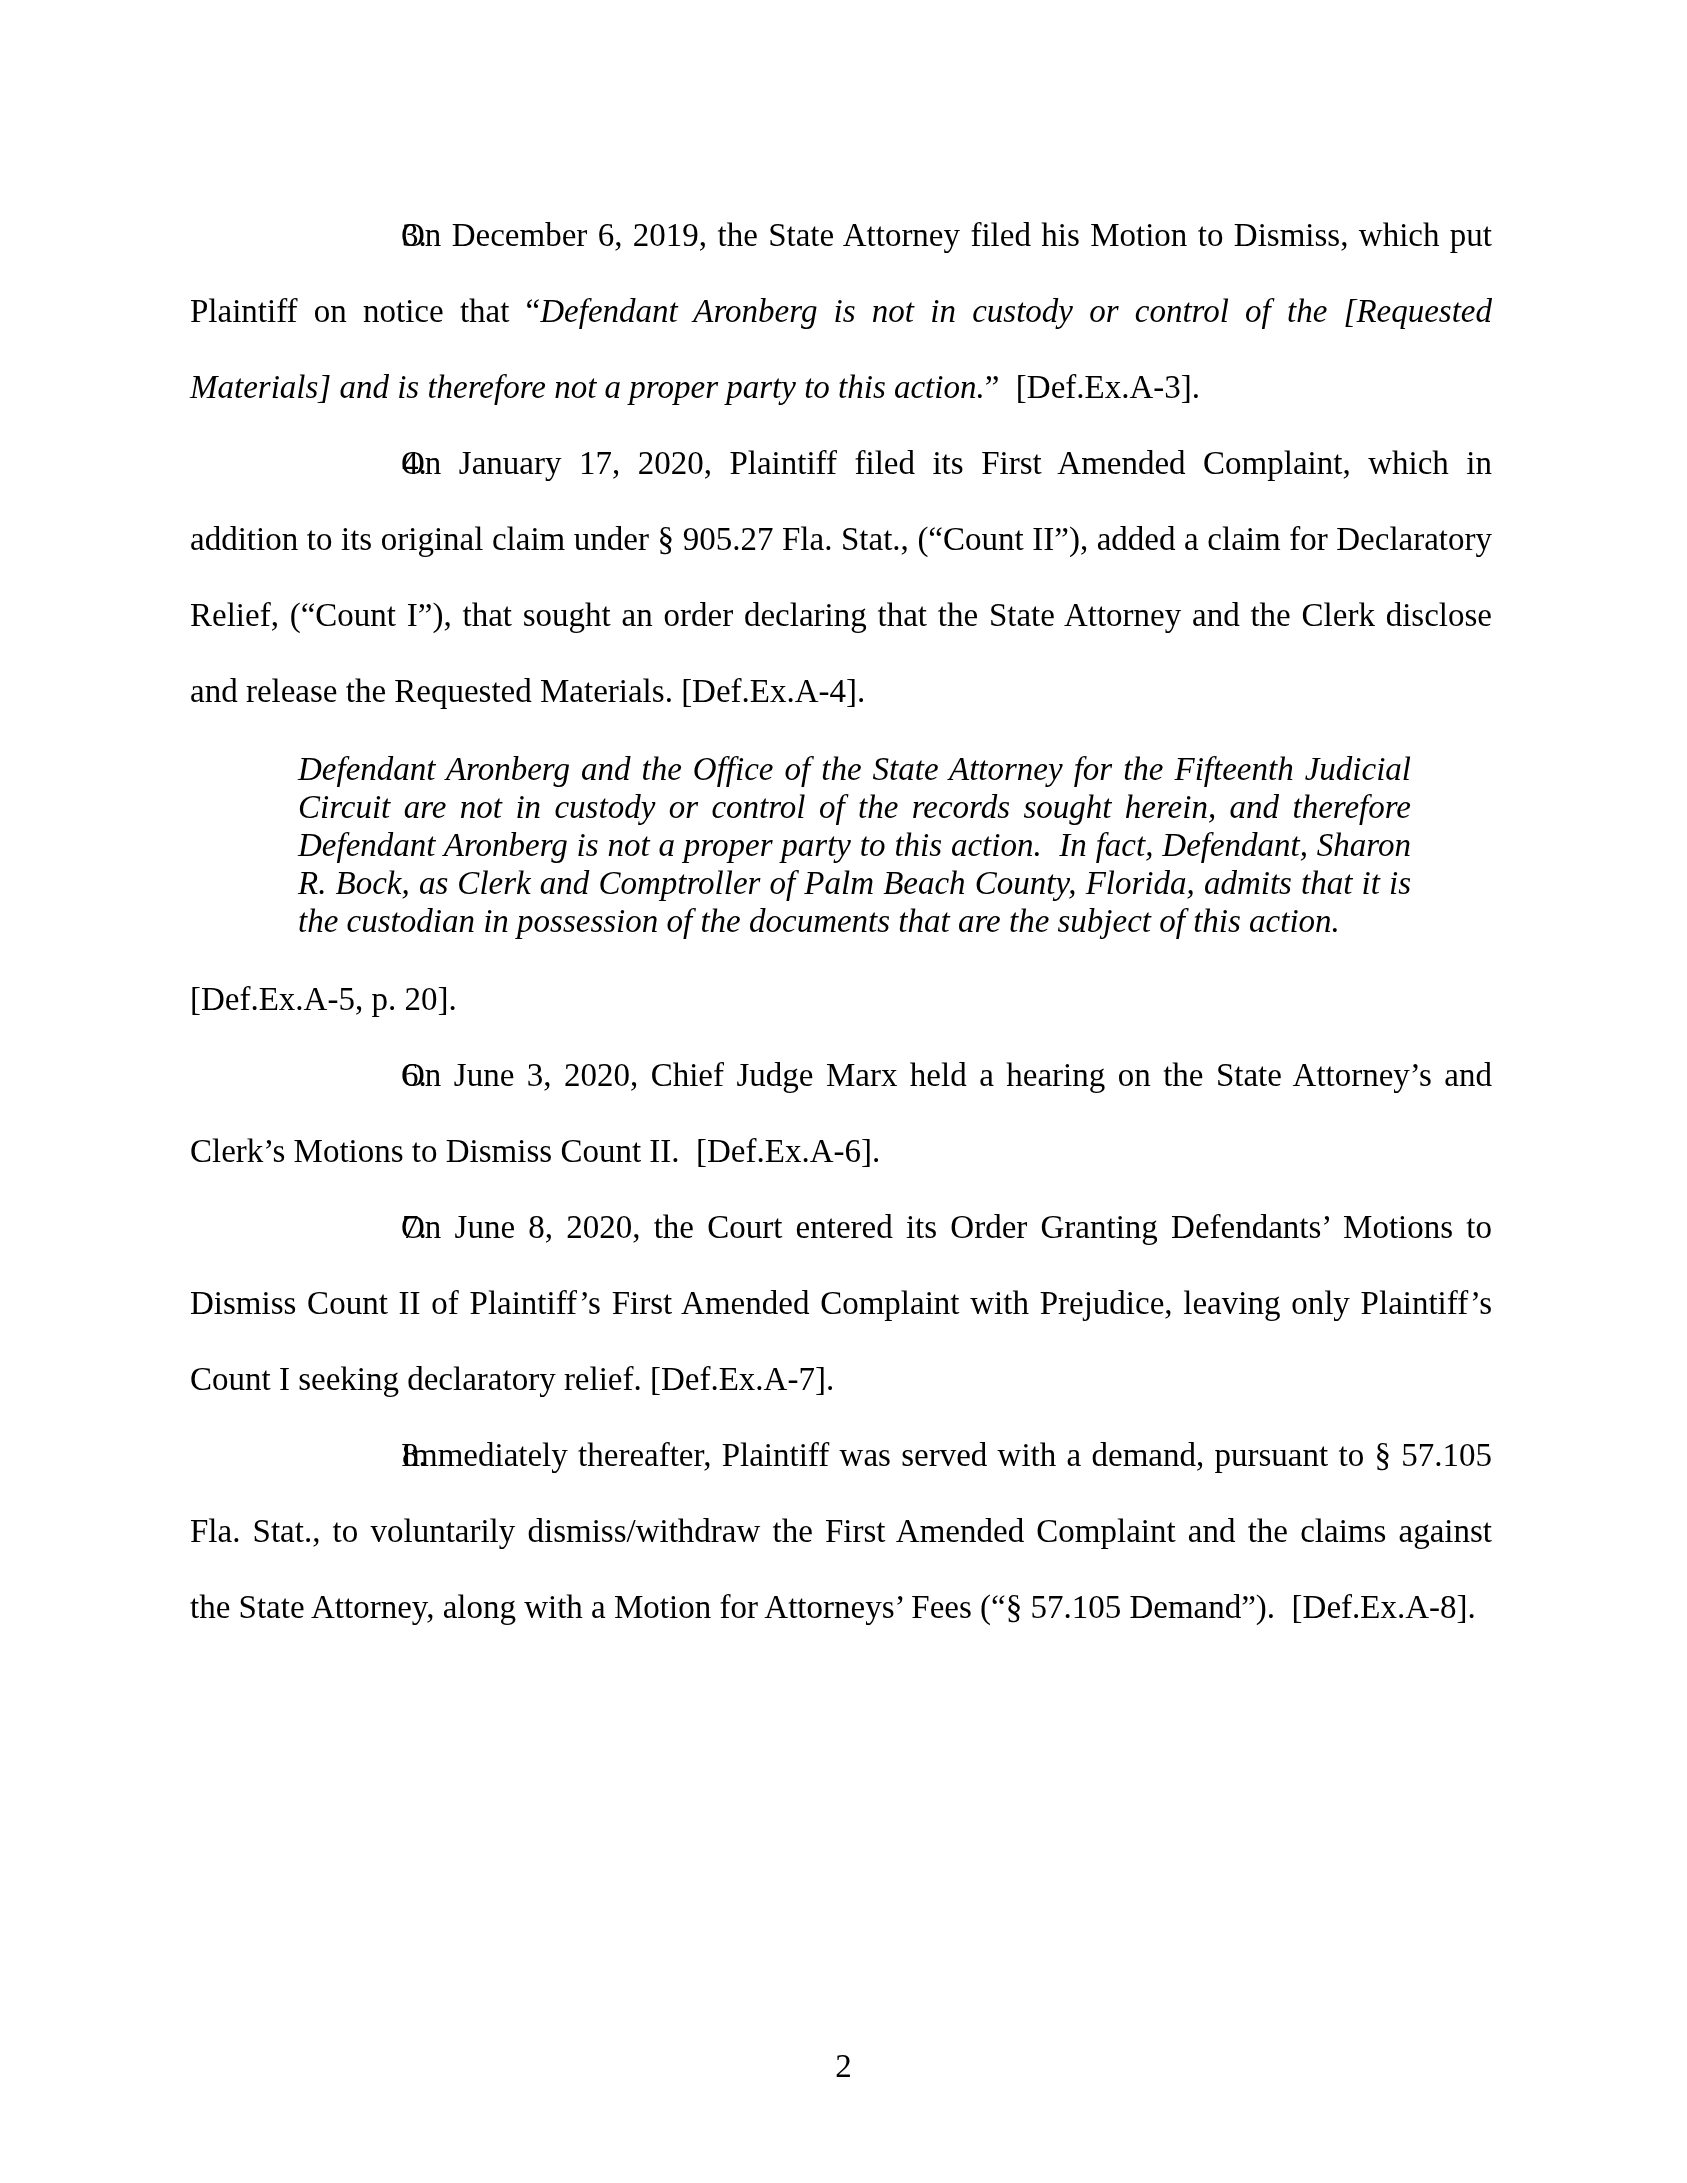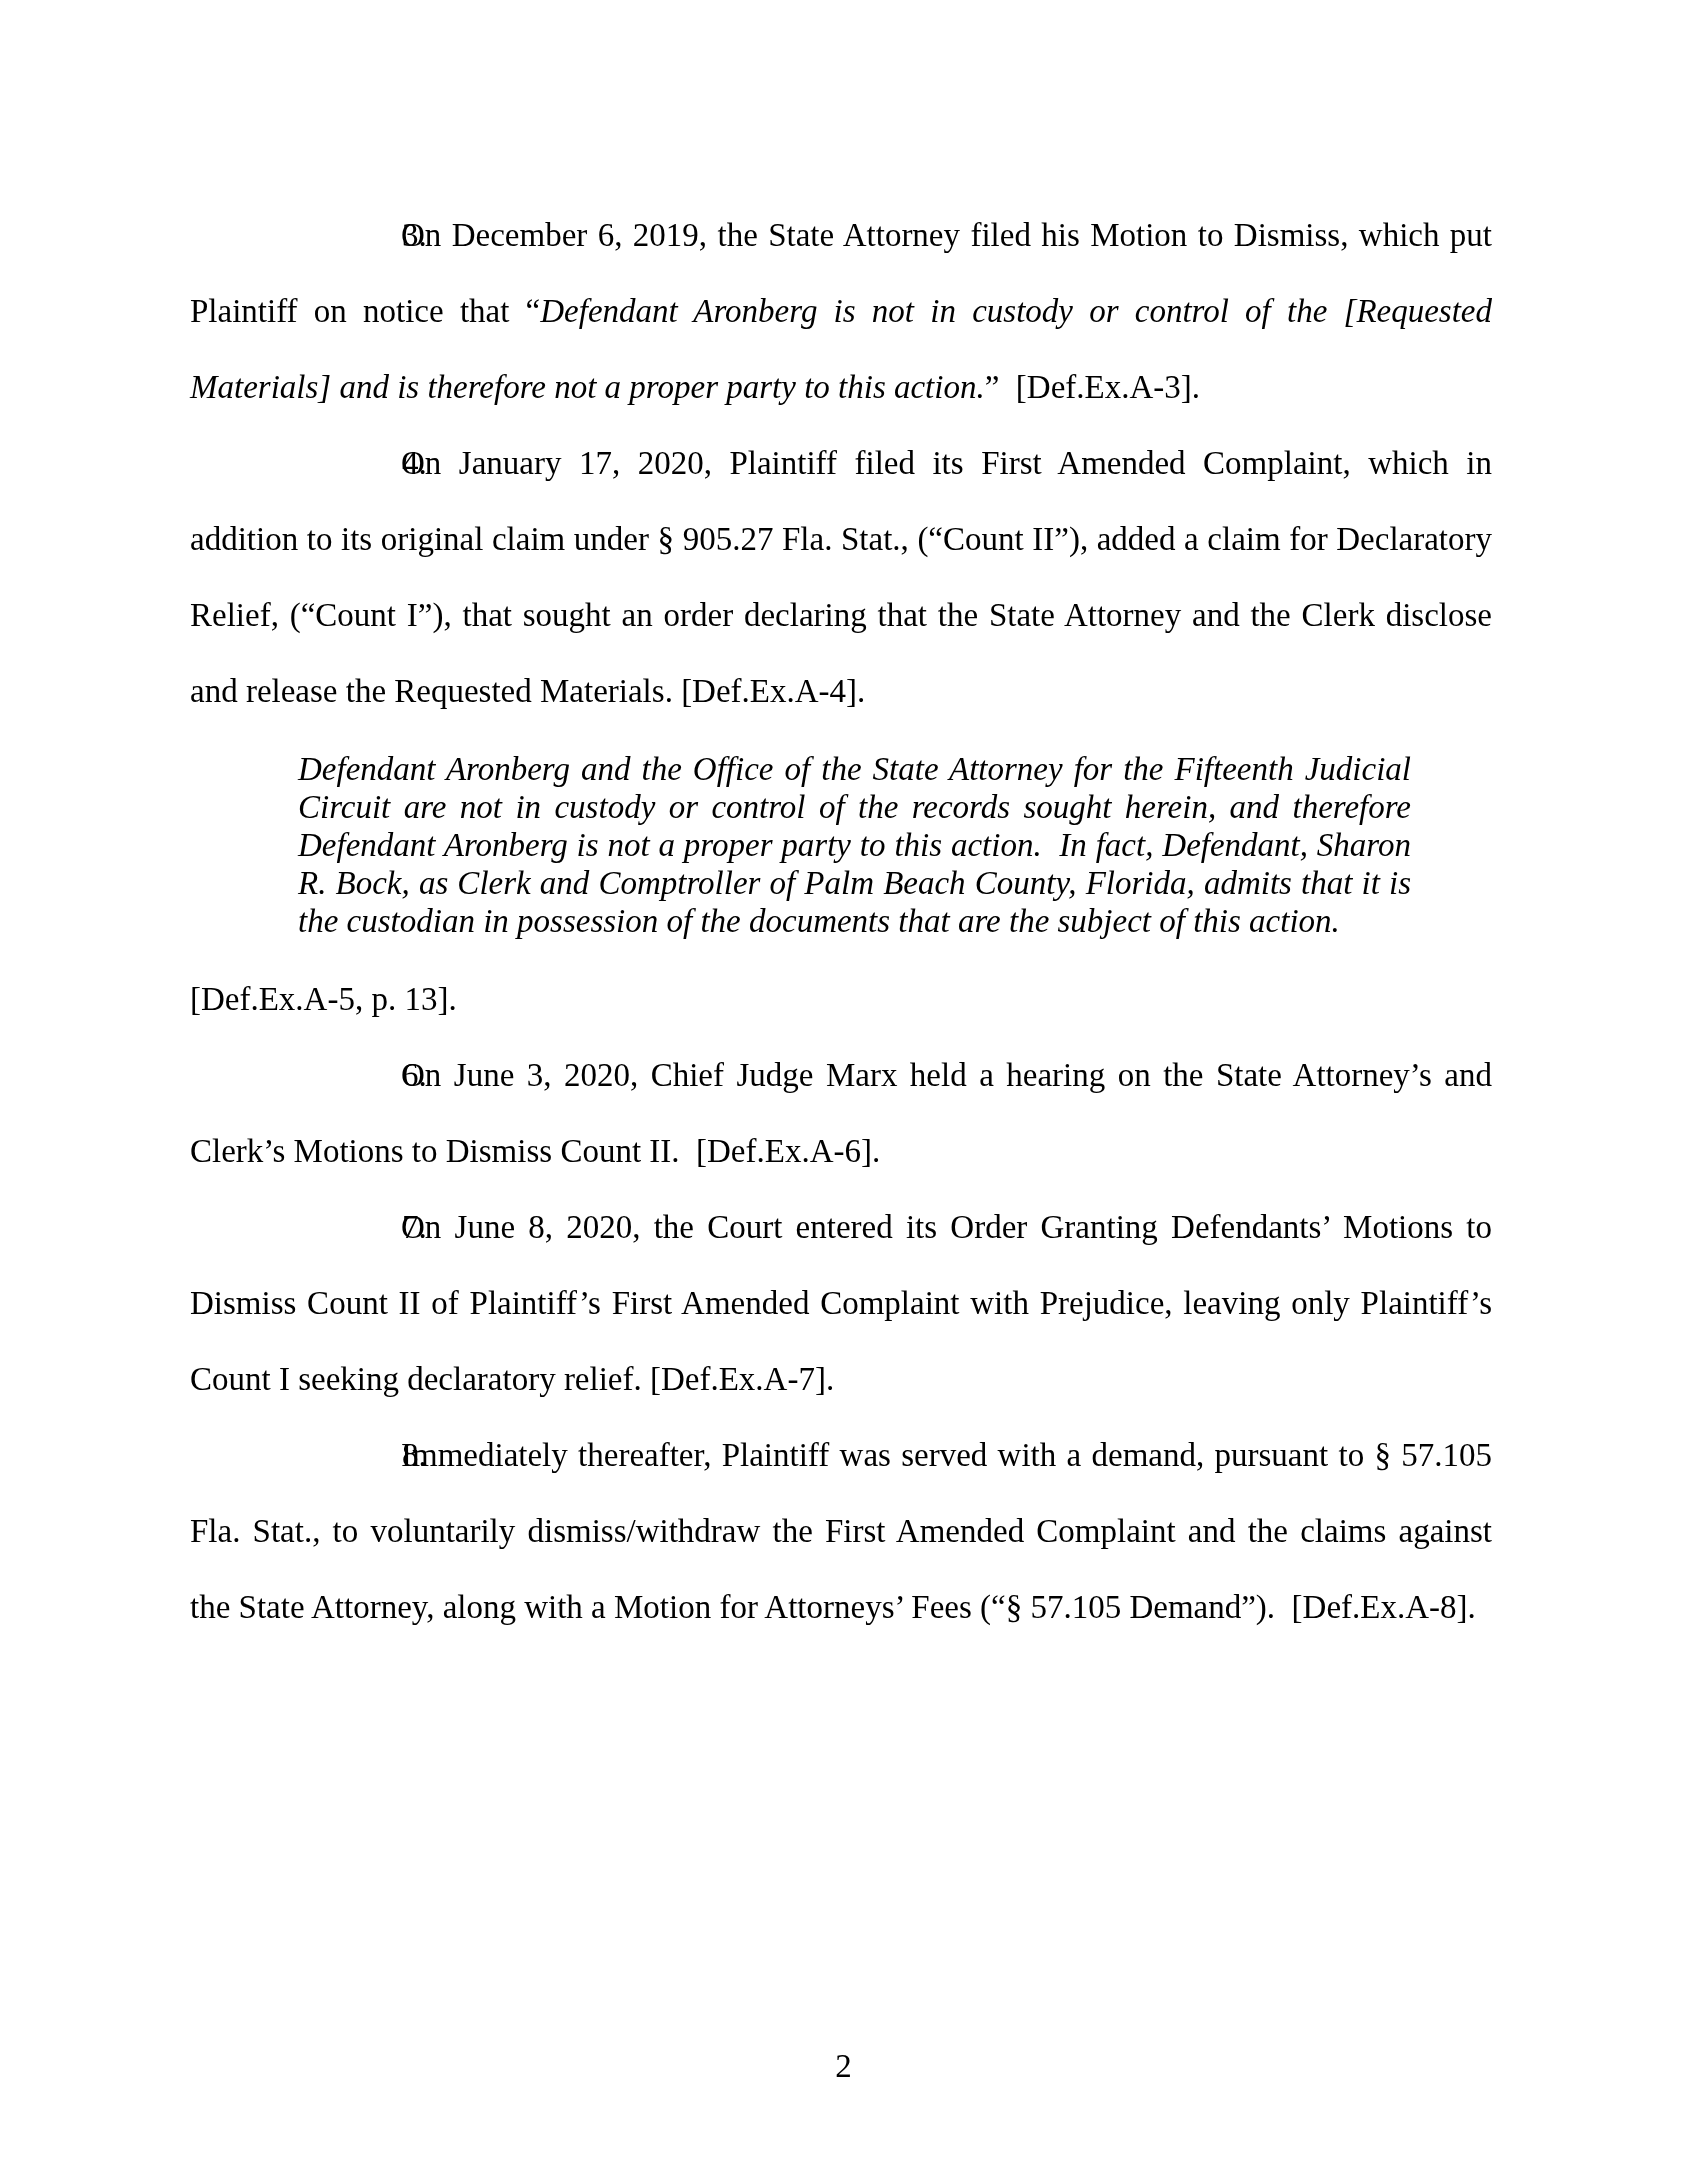--- a/index.html
+++ b/index.html
@@ -63,21 +63,21 @@
 <div class="page">
   <div class="content">
 
     <p class="para"><span class="pnum">3.</span><span><span>On December 6, 2019, the State Attorney filed his Motion to Dismiss, which put Plaintiff on notice that “</span><span class="i">Defendant Aronberg is not in custody or control of the [Requested Materials] and is therefore not a proper party to this action.</span><span>”&nbsp; [Def.Ex.A-3].</span></span></p>
 
     <p class="para"><span class="pnum">4.</span><span><span>On January 17, 2020, Plaintiff filed its First Amended Complaint, which in addition to its original claim under § 905.27 Fla. Stat., (“Count II”), added a claim for Declaratory Relief, (“Count I”), that sought an order declaring that the State Attorney and the Clerk disclose and release the Requested Materials. [Def.Ex.A-4].</span></span></p>
 
 
     <blockquote class="bq"><span class="i">Defendant Aronberg and the Office of the State Attorney for the Fifteenth Judicial Circuit are not in custody or control of the records sought herein, and therefore Defendant Aronberg is not a proper party to this action.&nbsp; In fact, Defendant, Sharon R. Bock, as Clerk and Comptroller of Palm Beach County, Florida, admits that it is the custodian in possession of the documents that are the subject of this action.</span></blockquote>
 
-    <p class="cite"><span>[Def.Ex.A-5, p. 13].</span></p>
+    <p class="cite"><span>[Def.Ex.A-5, p. 20].</span></p>
 
     <p class="para"><span class="pnum">6.</span><span><span>On June 3, 2020, Chief Judge Marx held a hearing on the State Attorney’s and Clerk’s Motions to Dismiss Count II.&nbsp; [Def.Ex.A-6].</span></span></p>
 
     <p class="para"><span class="pnum">7.</span><span><span>On June 8, 2020, the Court entered its Order Granting Defendants’ Motions to Dismiss Count II of Plaintiff’s First Amended Complaint with Prejudice, leaving only Plaintiff’s Count I seeking declaratory relief. [Def.Ex.A-7].</span></span></p>
 
     <p class="para"><span class="pnum">8.</span><span><span>Immediately thereafter, Plaintiff was served with a demand, pursuant to § 57.105 Fla. Stat., to voluntarily dismiss/withdraw the First Amended Complaint and the claims against the State Attorney, along with a Motion for Attorneys’ Fees (“§ 57.105 Demand”).&nbsp; [Def.Ex.A-8].</span></span></p>
 
   </div>
 
   <div class="footer">2</div>

